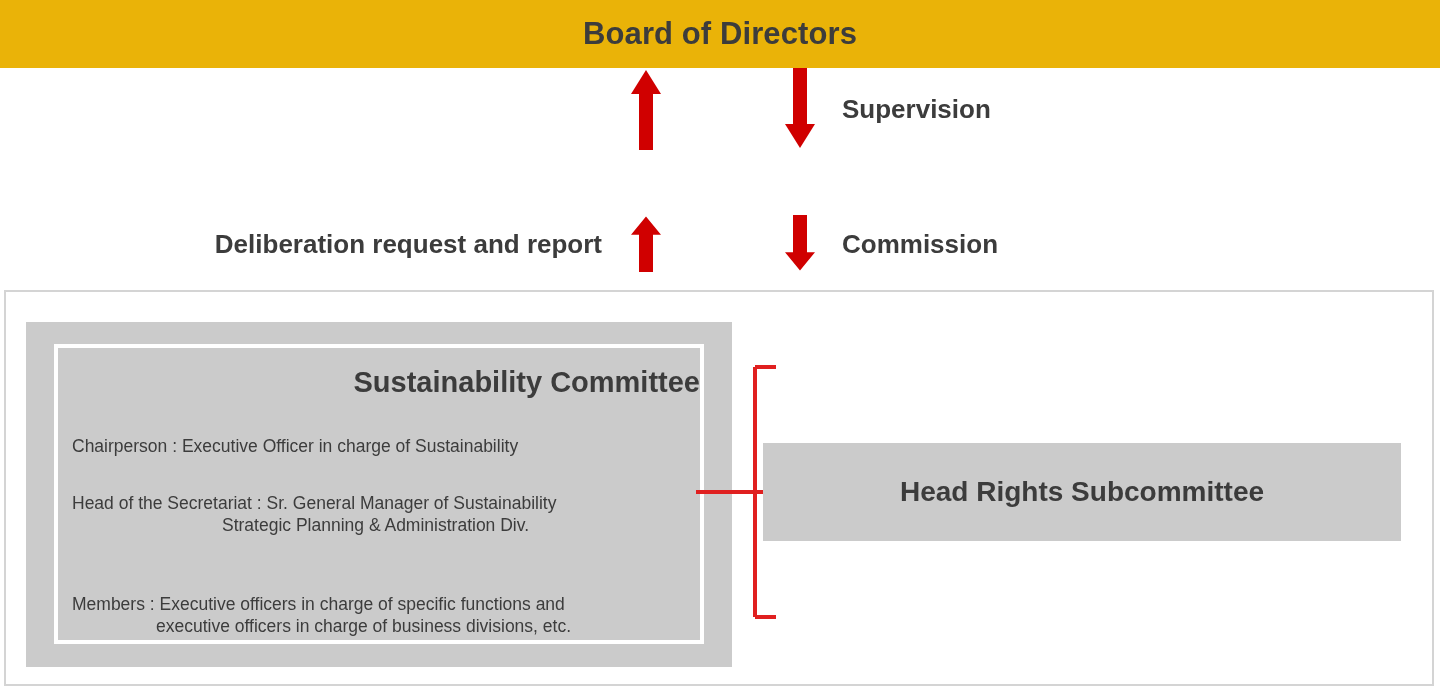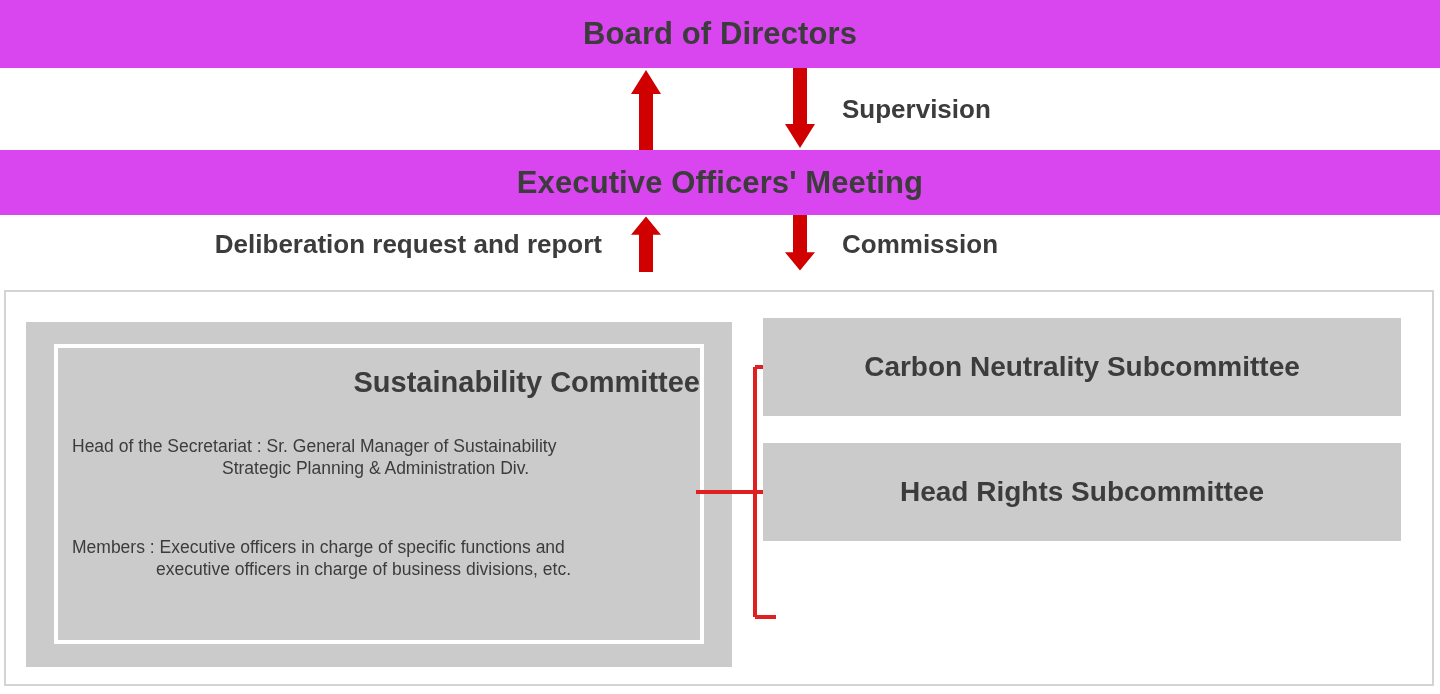--- a/index.html
+++ b/index.html
@@ -18,21 +18,21 @@
     position: relative;
     width: 1440px;
     height: 694px;
   }
 
   
   .band {
     position: absolute;
     left: 0;
     width: 1440px;
-    background: #d946ef;
+    background: #eab308;
     display: flex;
     align-items: center;
     justify-content: center;
   }
   .band-title {
     font-size: 31px;
     font-weight: bold;
     color: #3c3c3c;
     letter-spacing: .1px;
     white-space: nowrap;
@@ -175,23 +175,20 @@
 
     <div class="arrow" id="arrow-down-1">
       <svg viewBox="0 0 32 82" preserveAspectRatio="none">
         <polygon points="16,80 31,56 23,56 23,0 9,0 9,56 1,56" fill="#d00000"></polygon>
       </svg>
     </div>
 
     <div class="flow-label lbl-right" style="left:842px; width:400px;">Supervision</div>
   </div>
 
-  <div class="band" id="band-exec">
-    <div class="band-title">Executive Officers' Meeting</div>
-  </div>
 
   <div class="arrow-row" id="arrow-row-2">
     <div class="flow-label lbl-left" style="left:120px; width:482px;">Deliberation request and report</div>
 
     <div class="arrow" id="arrow-up-2">
       <svg viewBox="0 0 32 75" preserveAspectRatio="none">
         <polygon points="16,2 31,26 23,26 23,75 9,75 9,26 1,26" fill="#d00000"></polygon>
       </svg>
     </div>
 
@@ -204,20 +201,23 @@
     <div class="flow-label lbl-right" style="left:842px; width:400px;">Commission</div>
   </div>
 
   <div id="committee-container">
 
     <div id="committee-panel">
       <div id="committee-box">
         <div id="committee-title">Sustainability Committee</div>
 
         <div class="detail-list">
+          <div class="detail-item">
+            <span>Chairperson : Executive Officer in charge of Sustainability</span>
+          </div>
 
           <div class="detail-item">
             <span>Head of the Secretariat : Sr. General Manager of Sustainability</span>
             <span class="detail-line-2 ind-head">Strategic Planning &amp; Administration Div.</span>
           </div>
 
           <div class="detail-item">
             <span>Members : Executive officers in charge of specific functions and</span>
             <span class="detail-line-2 ind-members">executive officers in charge of business divisions, etc.</span>
           </div>
@@ -237,23 +237,20 @@
         <line x1="59" y1="55" x2="59" y2="305" stroke="#e02020" stroke-width="4"></line>
 
         <line x1="59" y1="55" x2="80" y2="55" stroke="#e02020" stroke-width="4"></line>
 
         <line x1="59" y1="180" x2="80" y2="180" stroke="#e02020" stroke-width="4"></line>
 
         <line x1="59" y1="305" x2="80" y2="305" stroke="#e02020" stroke-width="4"></line>
       </svg>
     </div>
 
-    <div class="subcommittee" id="sub-0">
-      <div class="subcommittee-label">Carbon Neutrality Subcommittee</div>
-    </div>
 
     <div class="subcommittee" id="sub-1">
       <div class="subcommittee-label">Head Rights Subcommittee</div>
     </div>
 
 
   </div>
 </div>
 
 </body></html>

